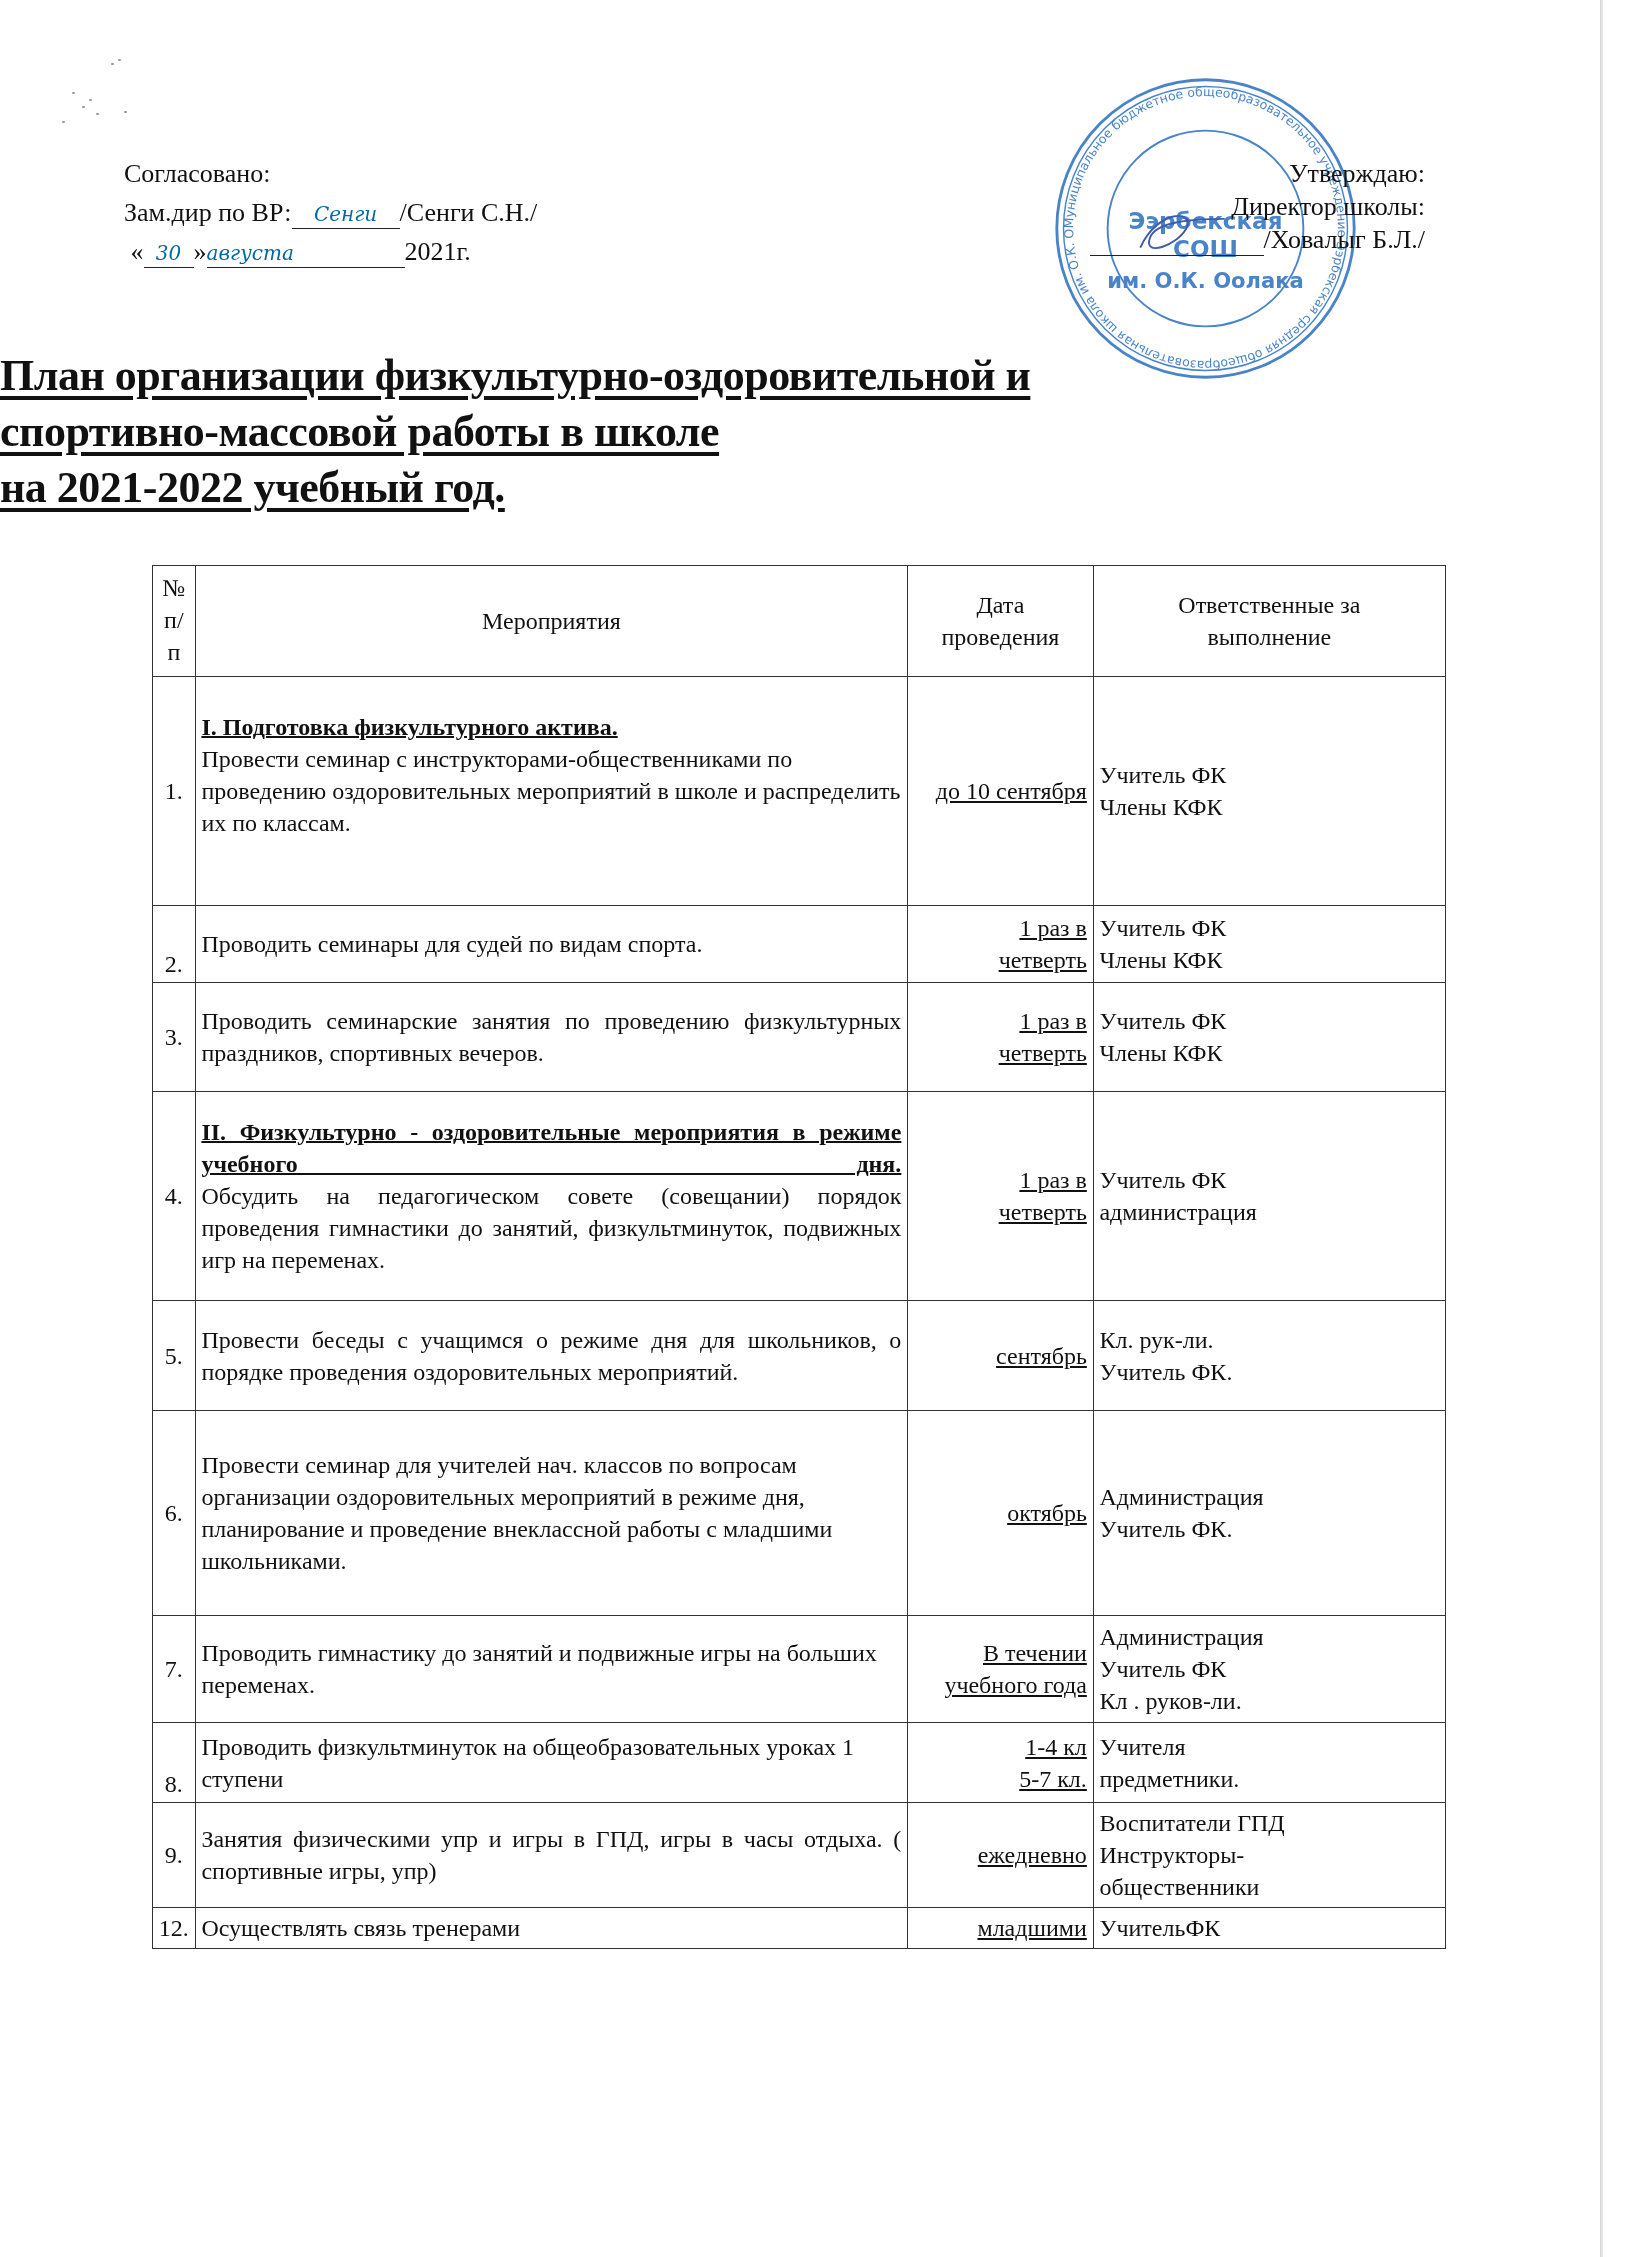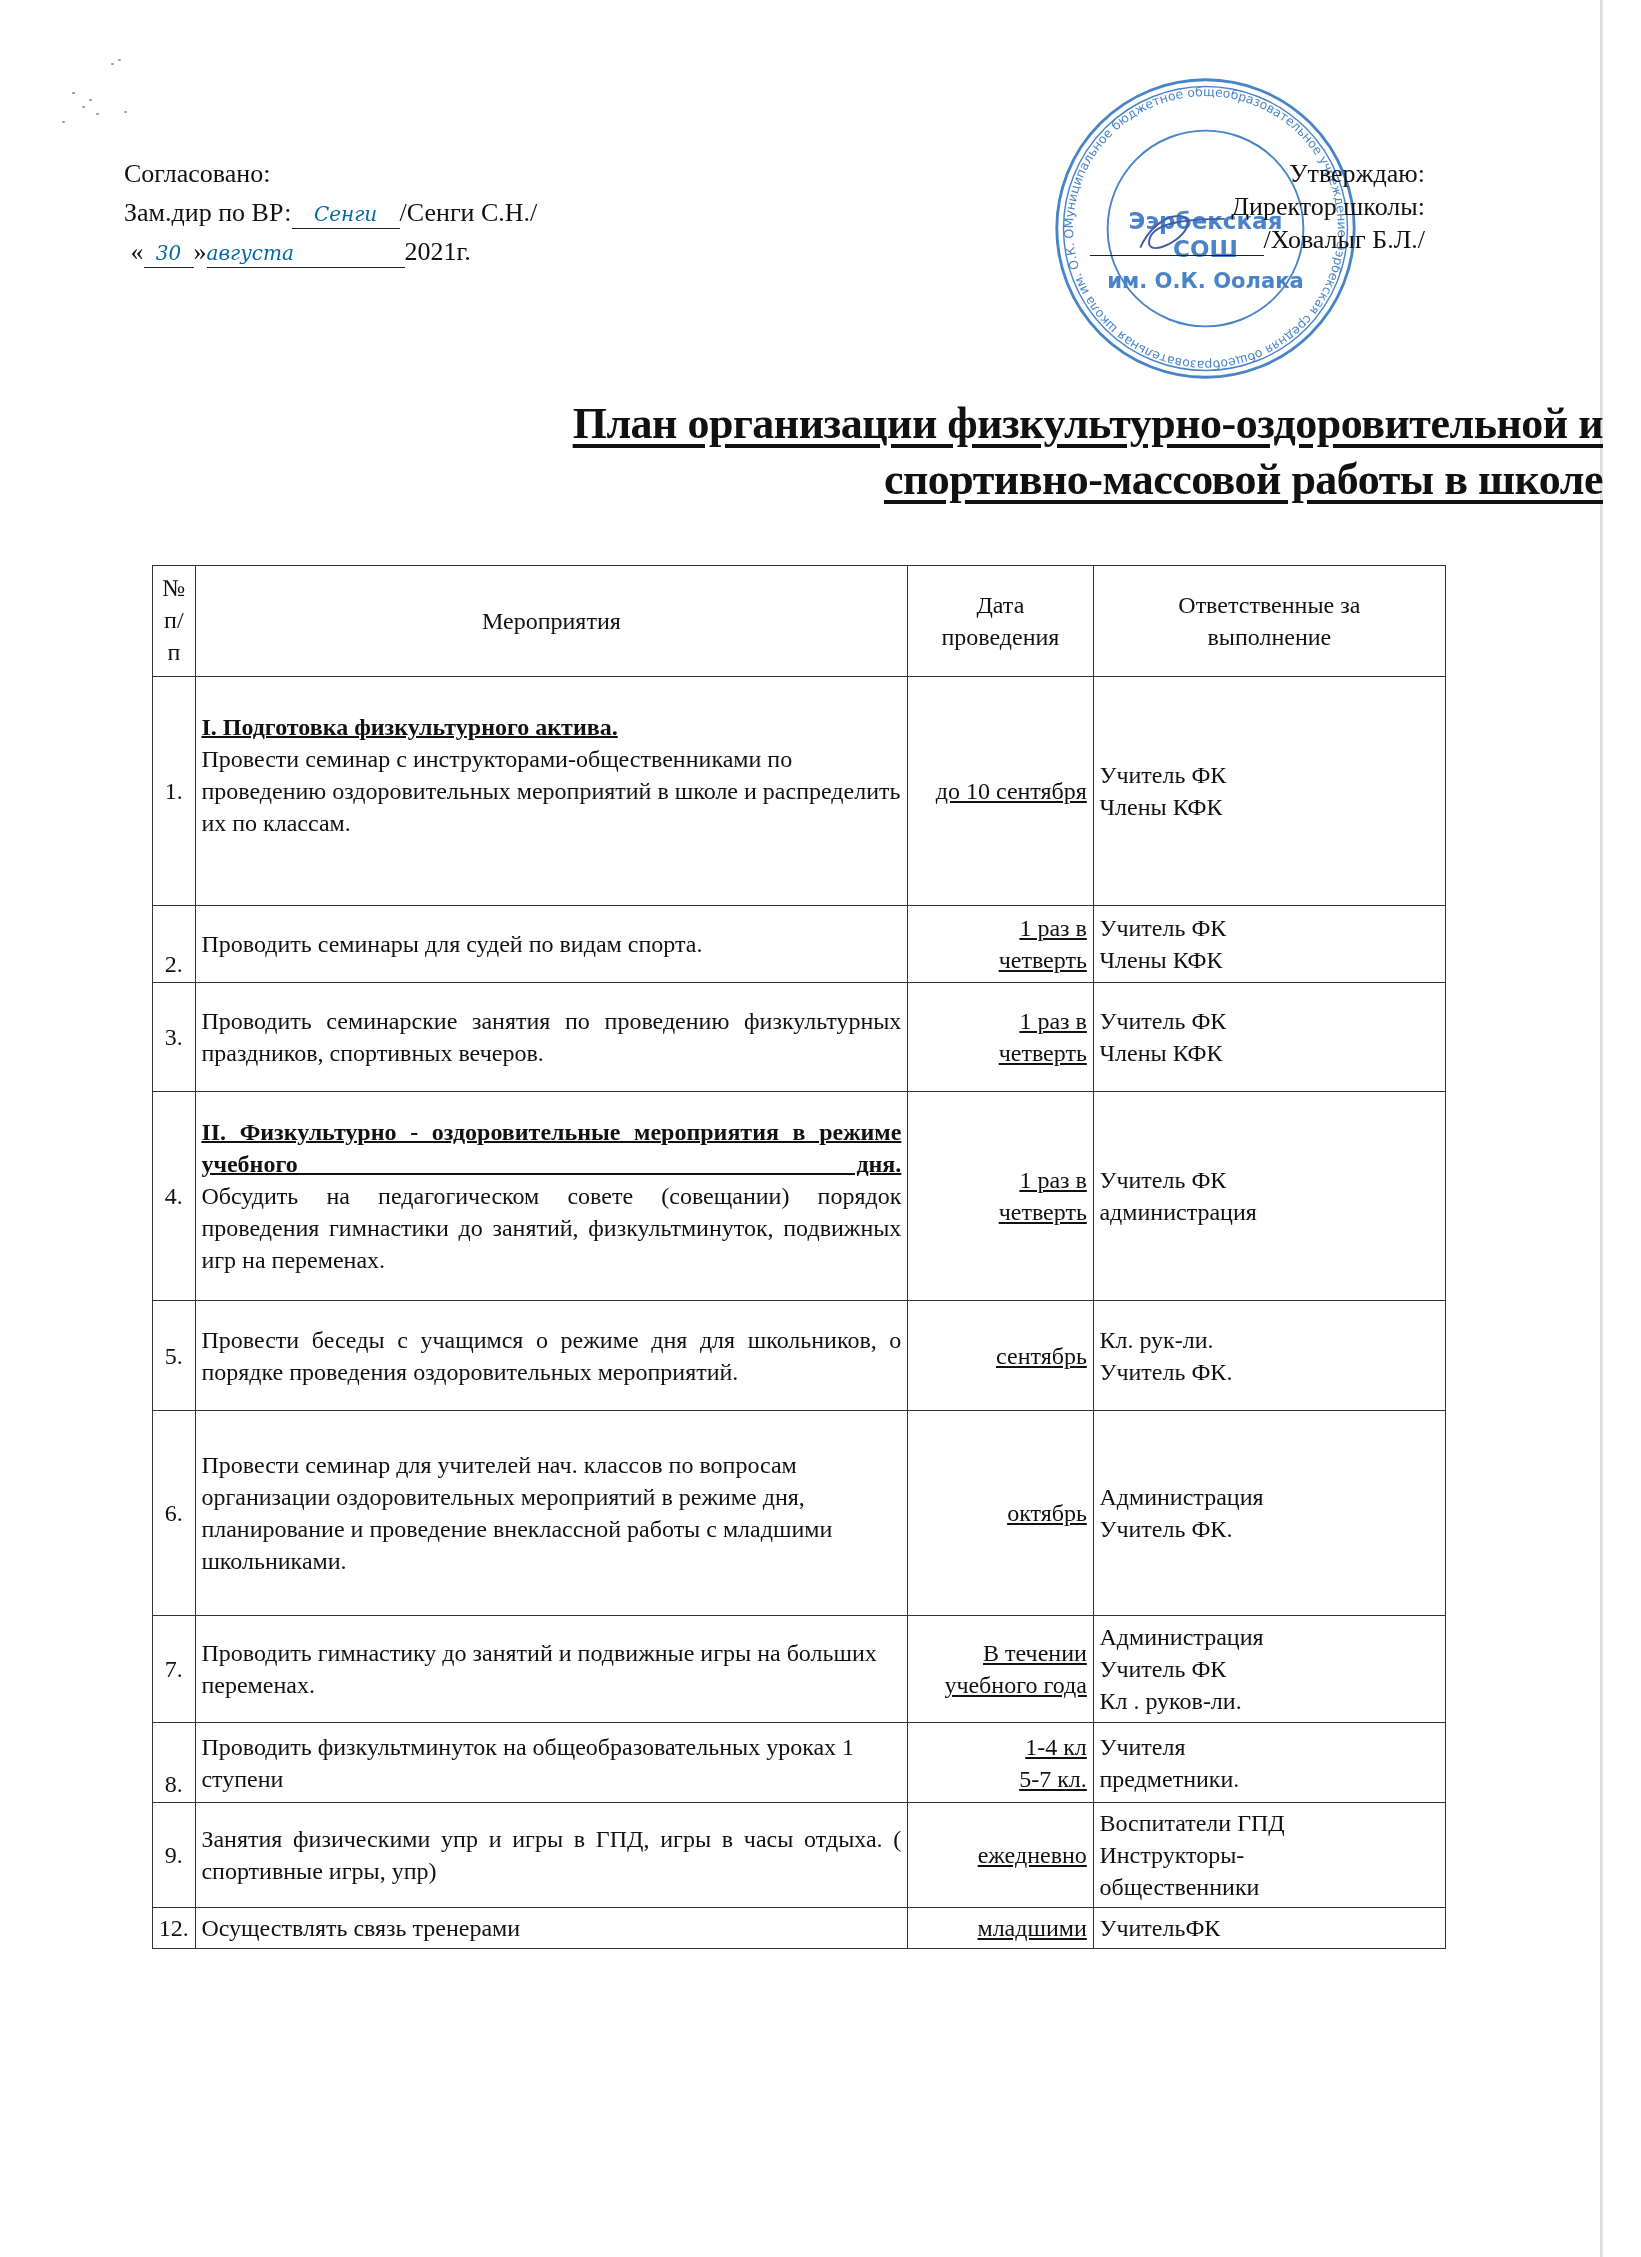--- a/index.html
+++ b/index.html
@@ -46,26 +46,25 @@
     display: inline-block; width: 174px; border-bottom: 1.4px solid #222; height: 25px; vertical-align: bottom;
   }
 
   .stamp {
     position: absolute; left: 1052px; top: 75px; width: 307px; height: 307px;
     z-index: 2; opacity: 0.85;
   }
 
   .title {
     position: absolute; left: 0; width: 1603px; top: 348px;
-    text-align: right;
+    text-align: left;
     font-family: "Liberation Serif", serif;
     font-weight: bold;
     font-size: 44px; line-height: 56px;
     letter-spacing: -0.5px;
-    margin-top: 48px;
   }
   .title .t-line { display: block; }
   .title .t-line span {
     text-decoration: underline; text-decoration-thickness: 3.9px; text-underline-offset: 5.8px;
   }
 
   table.plan {
     position: absolute; left: 152px; top: 565px;
     width: 1294px;
     border-collapse: collapse;
@@ -138,20 +137,21 @@
 
 <div class="confirm-block">
   <div>Утверждаю:</div>
   <div>Директор школы:</div>
   <div><span class="sign-line"></span><span>/Ховалыг Б.Л./</span></div>
 </div>
 
 <div class="title">
   <span class="t-line"><span>План организации физкультурно-оздоровительной и</span></span>
   <span class="t-line"><span>спортивно-массовой работы в школе</span></span>
+  <span class="t-line"><span>на 2021-2022 учебный год.</span></span>
 </div>
 
 <table class="plan">
   <colgroup>
       <col class="c1">
       <col class="c2">
       <col class="c3">
       <col class="c4">
     </colgroup>
   <tbody>

